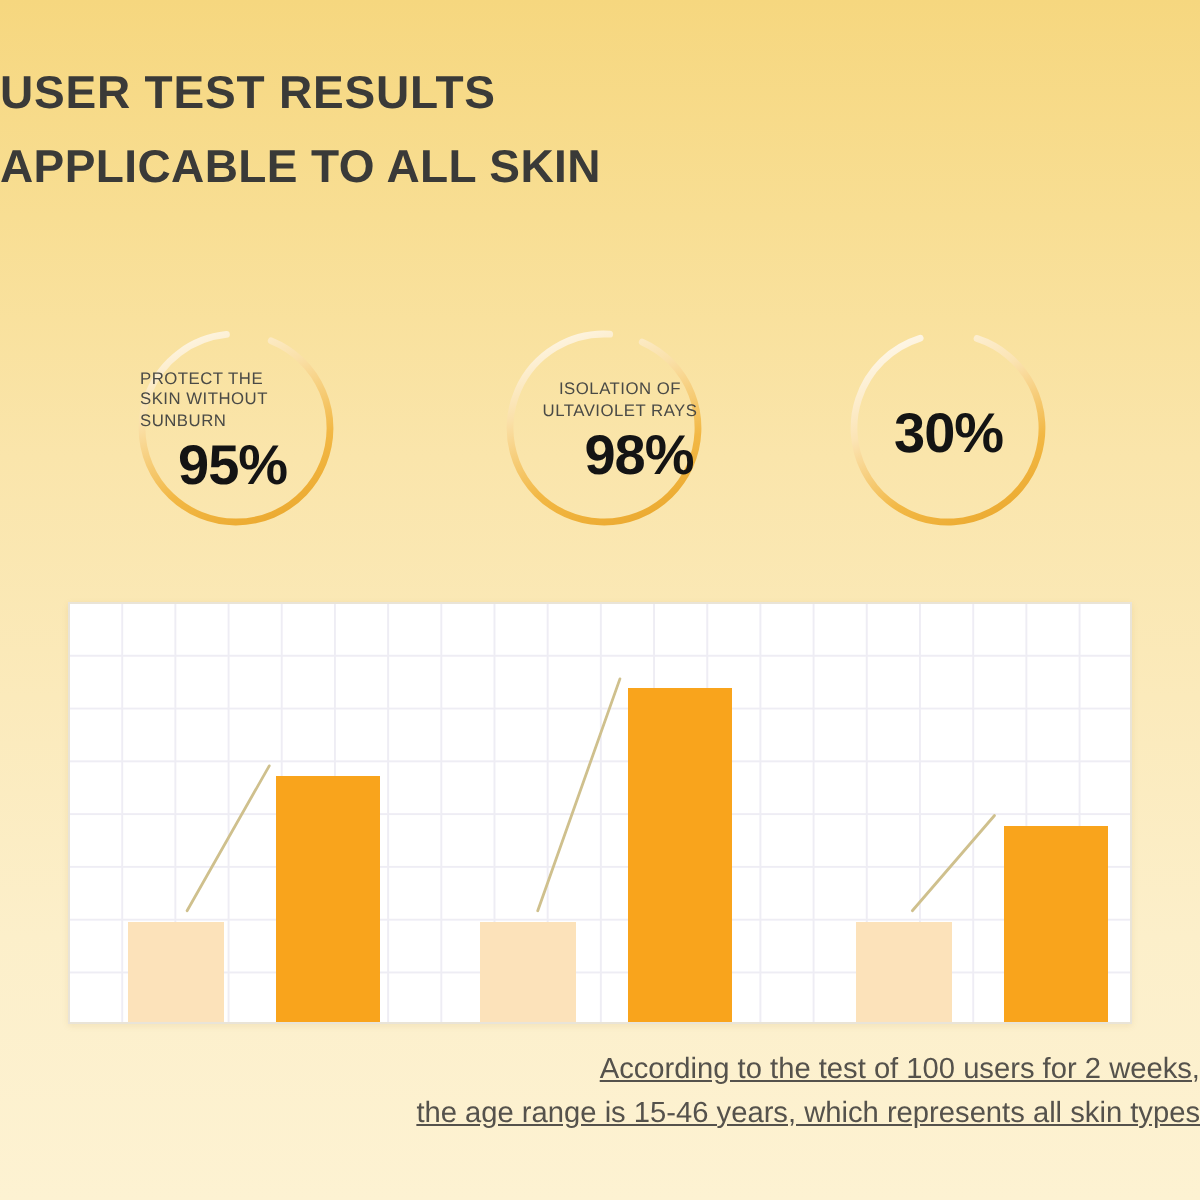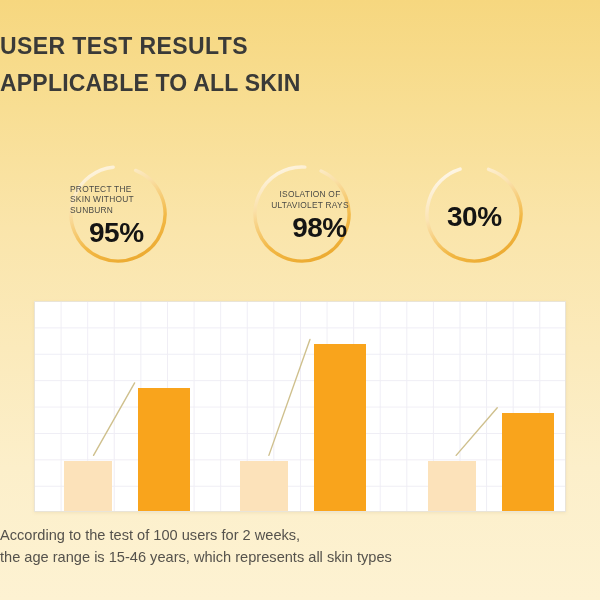--- a/index.html
+++ b/index.html
@@ -160,25 +160,26 @@
     height: 100%;
     pointer-events: none;
   }
 
   
   .caption {
     position: absolute;
     left: 0;
     top: 524px;
     width: 600px;
-    text-align: left;
+    text-align: right;
     color: #55524c;
     font-size: 14.6px;
     line-height: 22px;
     font-family: "Liberation Sans", sans-serif;
+    text-decoration: underline;
   }
   .caption .cl { display: block; white-space: nowrap; }
 </style>
 </head>
 <body>
 
 <div id="poster">
 
   <div class="heading">
     <span class="hl hl-1">USER TEST RESULTS</span>

